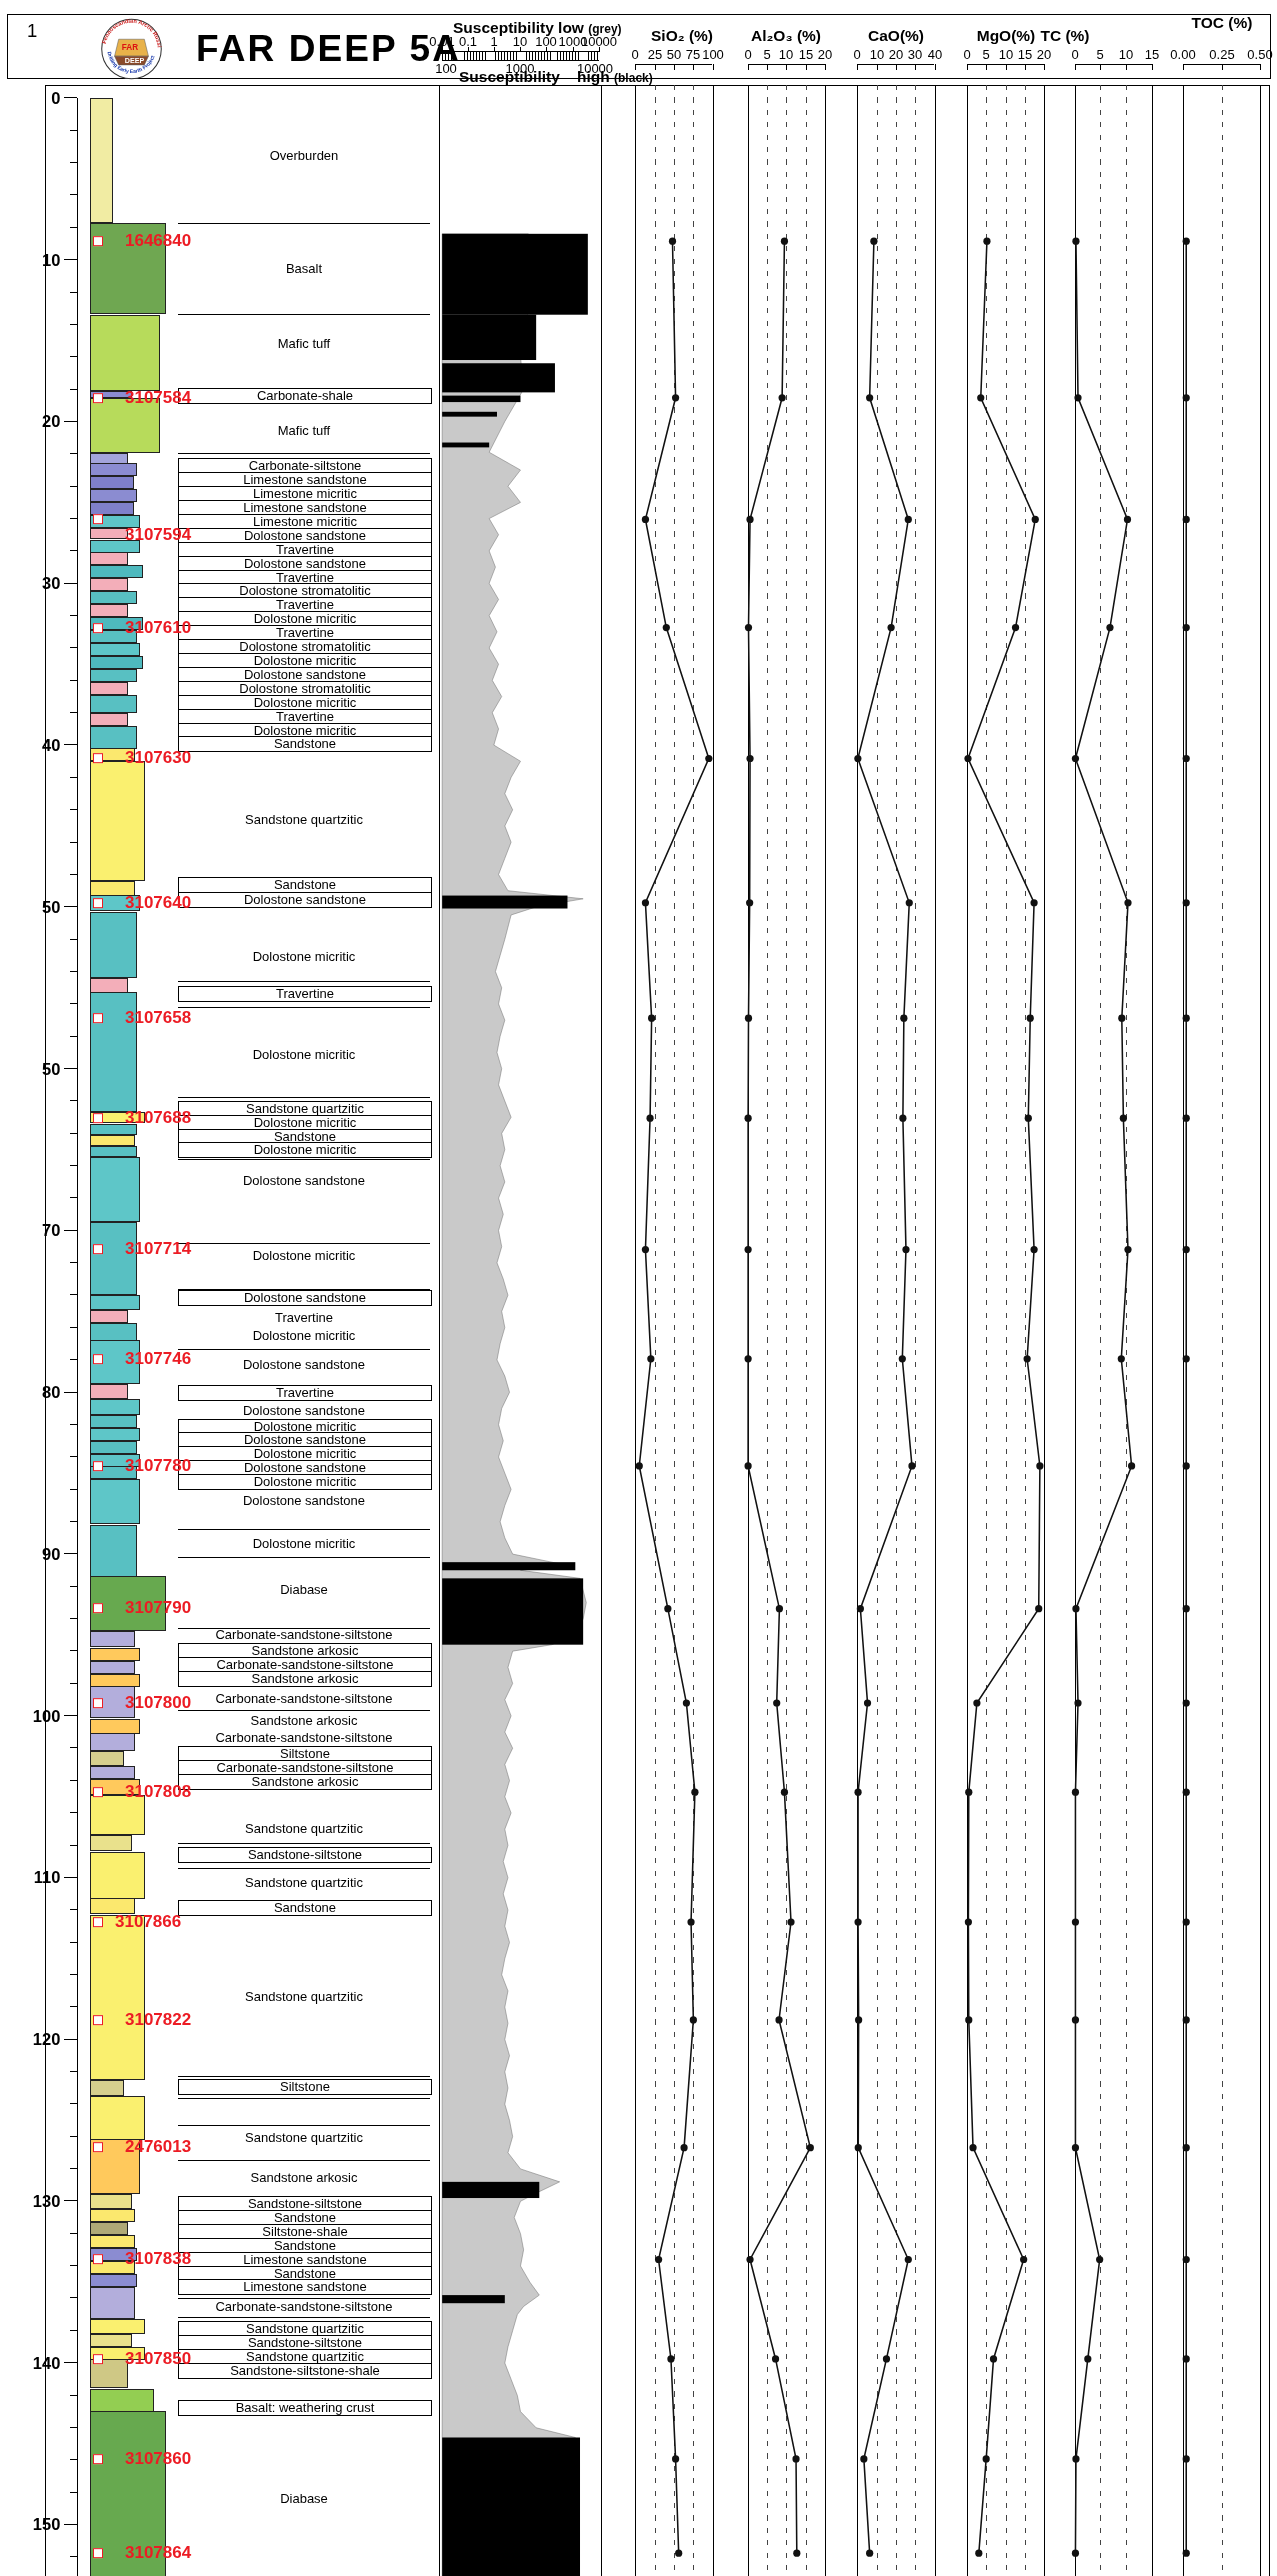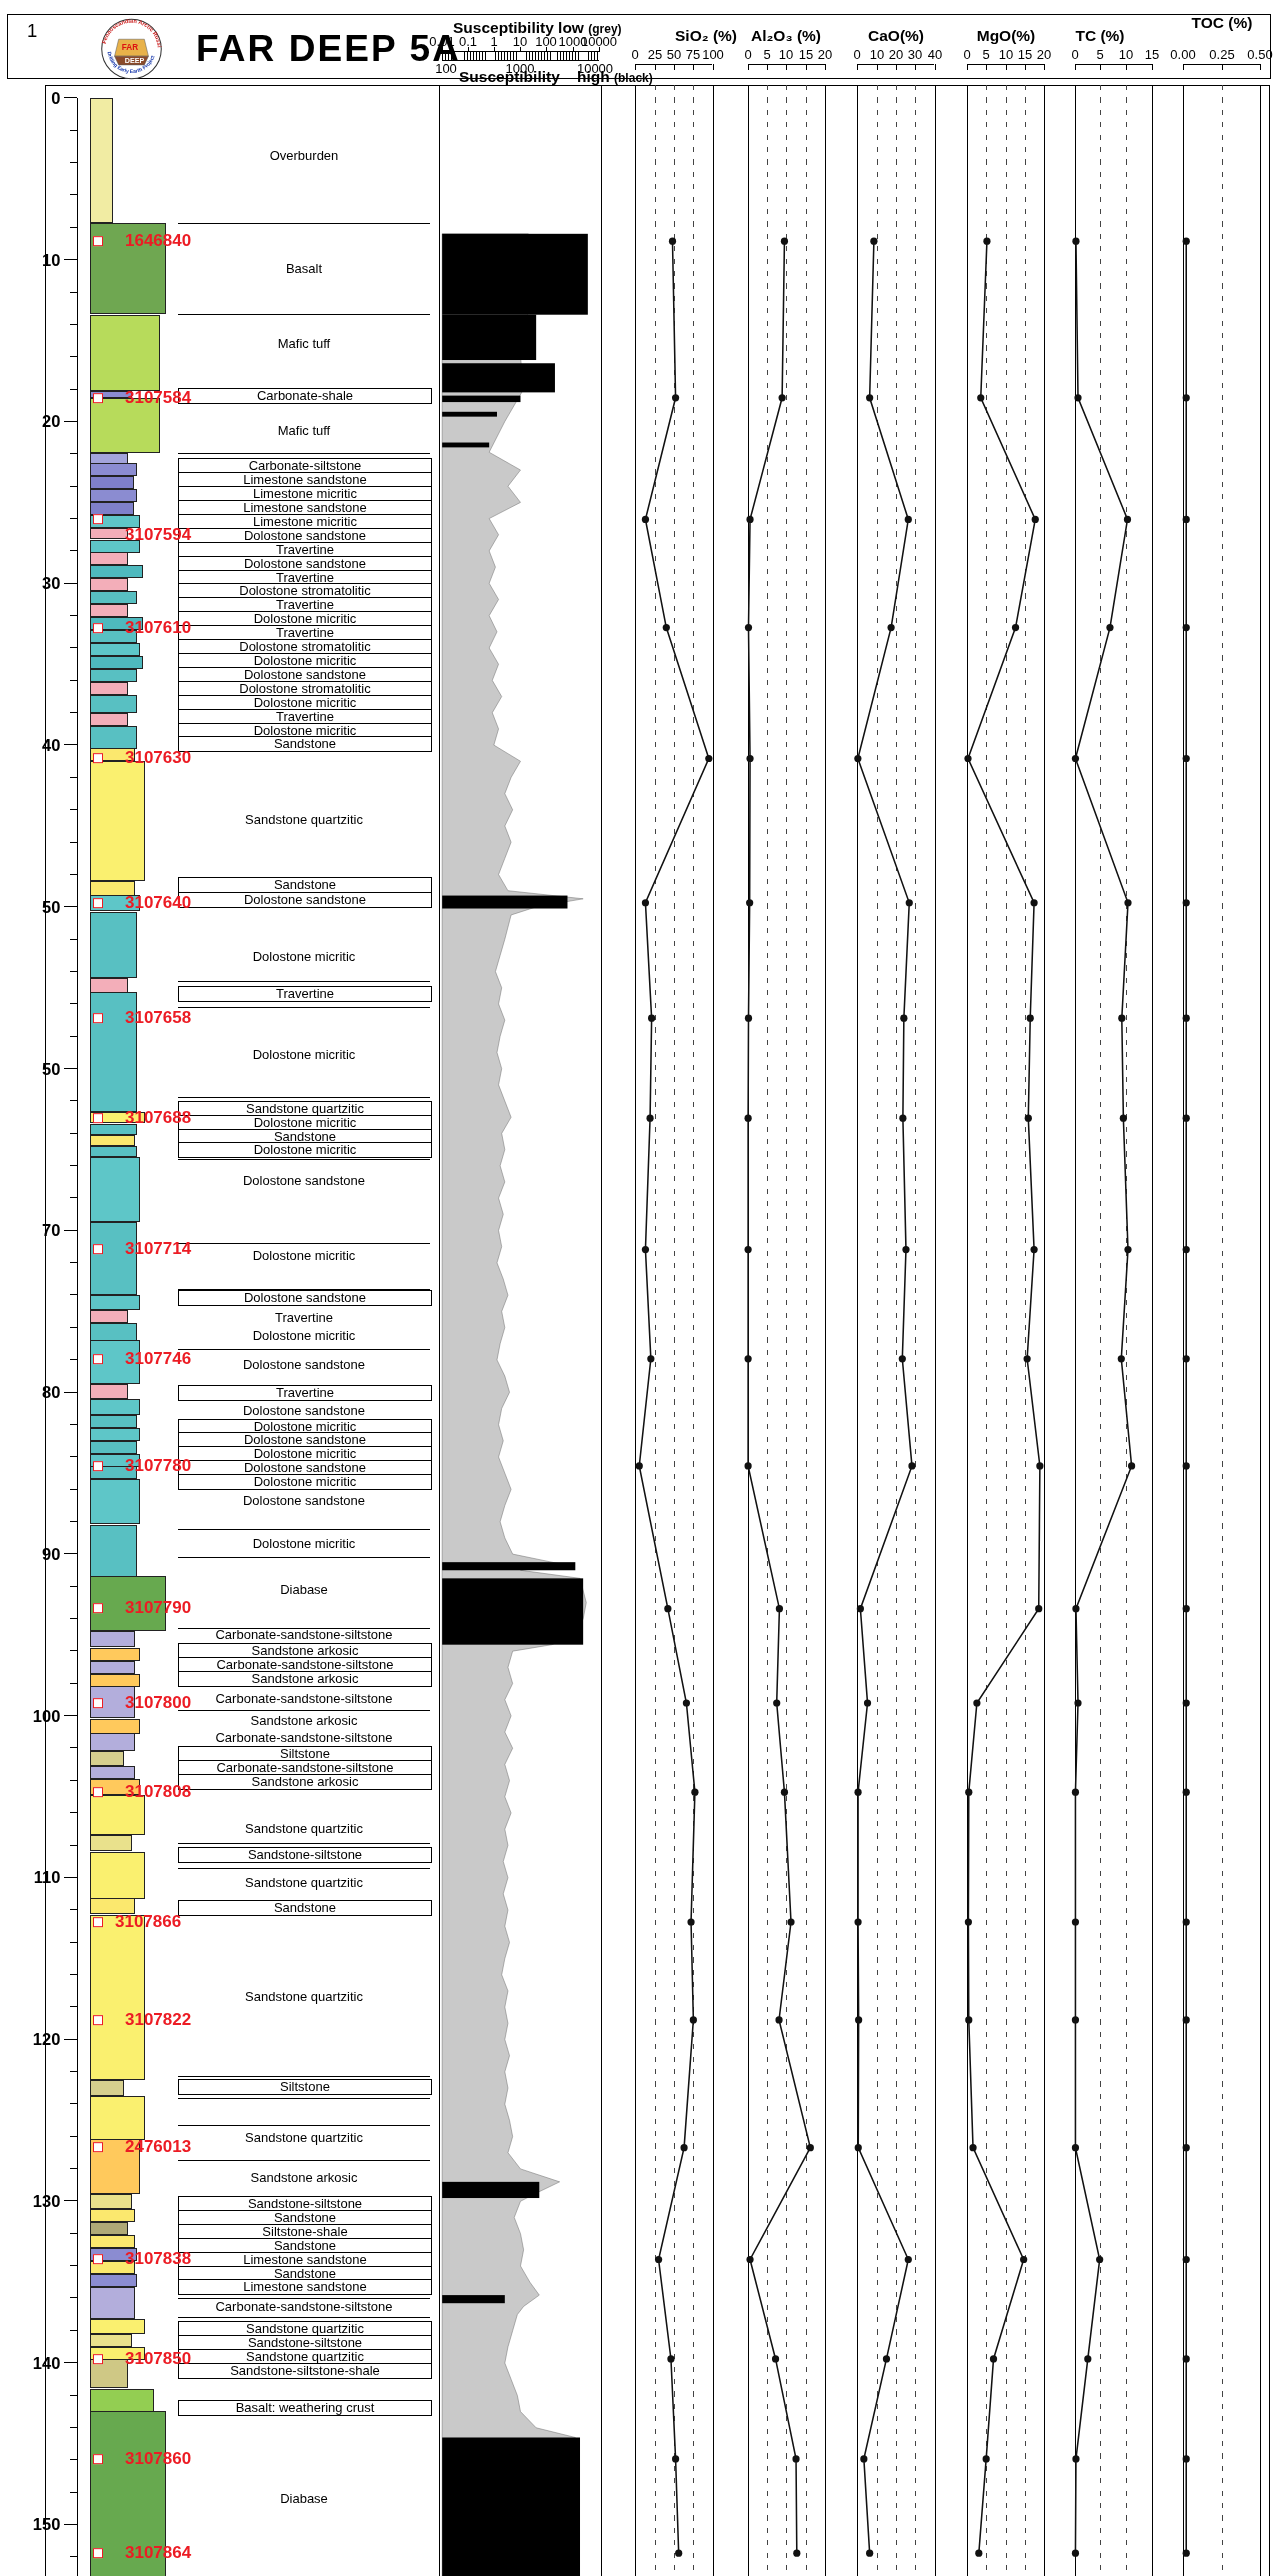--- a/index.html
+++ b/index.html
@@ -86,21 +86,21 @@
       <div class="tick-label" style="left: 520px; top: 61px;">1000</div>
       <div class="tick-label" style="left: 595px; top: 61px;">10000</div>
     </div>
   <div class="abs sus-big" style="left:459px;top:68px;">
     <span>Susceptibility</span>&nbsp;&nbsp;&nbsp;
     <span>high</span>
     <span class="sus-small">(black)</span>
   </div>
 
   <div id="panel-headers">
-      <div class="panel-title" style="left: 706px; top: 27px;">SiO₂ (%)</div>
+      <div class="panel-title" style="left: 682px; top: 27px;">SiO₂ (%)</div>
       <div class="tick-label" style="left: 635px; top: 47px;">0</div>
       <div class="vline" style="left: 635px; top: 64px; height: 6.2px;"></div>
       <div class="tick-label" style="left: 655px; top: 47px;">25</div>
       <div class="vline" style="left: 655px; top: 64px; height: 6.2px;"></div>
       <div class="tick-label" style="left: 674px; top: 47px;">50</div>
       <div class="vline" style="left: 674px; top: 64px; height: 6.2px;"></div>
       <div class="tick-label" style="left: 693px; top: 47px;">75</div>
       <div class="vline" style="left: 693px; top: 64px; height: 6.2px;"></div>
       <div class="tick-label" style="left: 713px; top: 47px;">100</div>
       <div class="vline" style="left: 713px; top: 64px; height: 6.2px;"></div>
@@ -134,21 +134,21 @@
       <div class="vline" style="left: 967px; top: 64px; height: 6.2px;"></div>
       <div class="tick-label" style="left: 986px; top: 47px;">5</div>
       <div class="vline" style="left: 986px; top: 64px; height: 6.2px;"></div>
       <div class="tick-label" style="left: 1006px; top: 47px;">10</div>
       <div class="vline" style="left: 1006px; top: 64px; height: 6.2px;"></div>
       <div class="tick-label" style="left: 1025px; top: 47px;">15</div>
       <div class="vline" style="left: 1025px; top: 64px; height: 6.2px;"></div>
       <div class="tick-label" style="left: 1044px; top: 47px;">20</div>
       <div class="vline" style="left: 1044px; top: 64px; height: 6.2px;"></div>
       <div class="axisline" style="left: 967px; top: 64px; width: 77px;"></div>
-      <div class="panel-title" style="left: 1100px; top: 27px;">TC (%)</div>
+      <div class="panel-title" style="left: 1065px; top: 27px;">TC (%)</div>
       <div class="tick-label" style="left: 1075px; top: 47px;">0</div>
       <div class="vline" style="left: 1075px; top: 64px; height: 6.2px;"></div>
       <div class="tick-label" style="left: 1100px; top: 47px;">5</div>
       <div class="vline" style="left: 1100px; top: 64px; height: 6.2px;"></div>
       <div class="tick-label" style="left: 1126px; top: 47px;">10</div>
       <div class="vline" style="left: 1126px; top: 64px; height: 6.2px;"></div>
       <div class="tick-label" style="left: 1152px; top: 47px;">15</div>
       <div class="vline" style="left: 1152px; top: 64px; height: 6.2px;"></div>
       <div class="axisline" style="left: 1075px; top: 64px; width: 77px;"></div>
       <div class="panel-title" style="left: 1222px; top: 14px;">TOC (%)</div>

